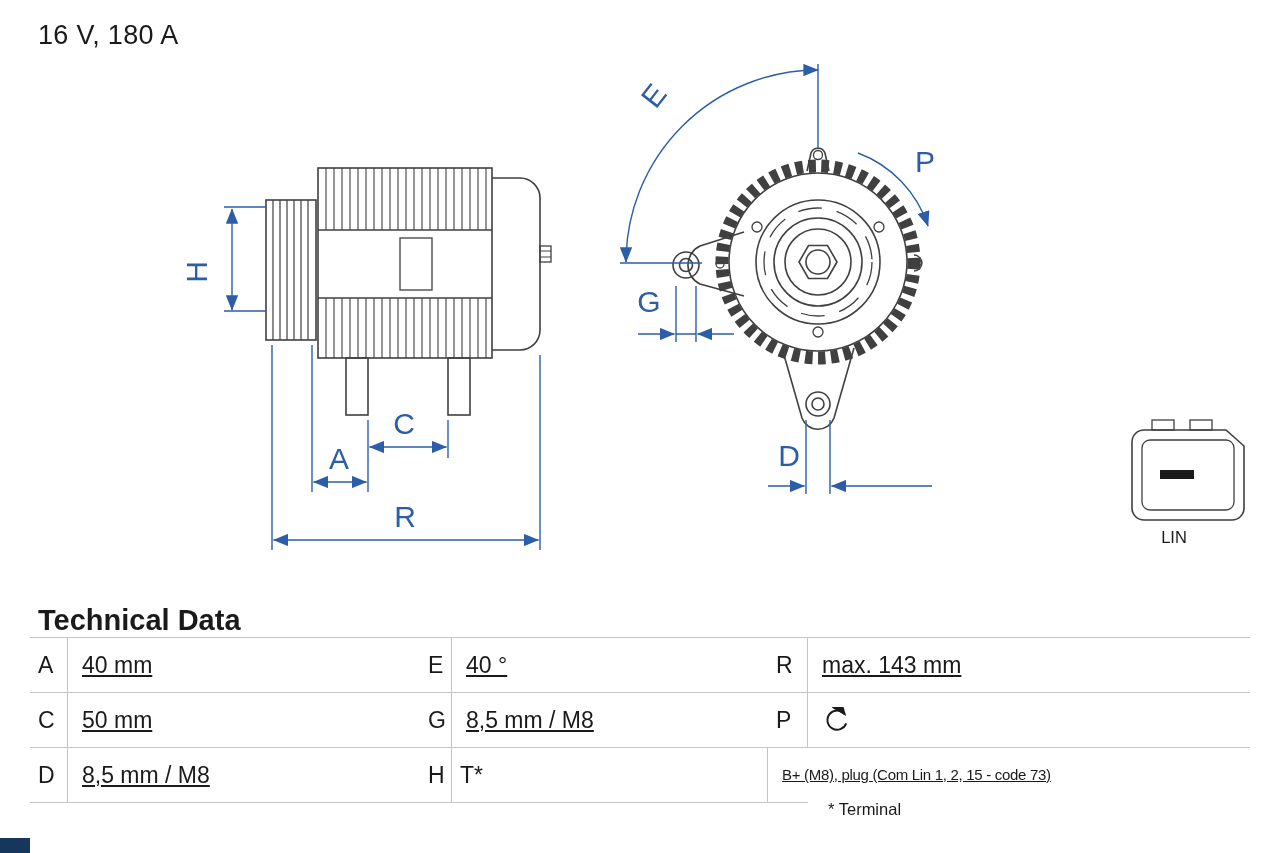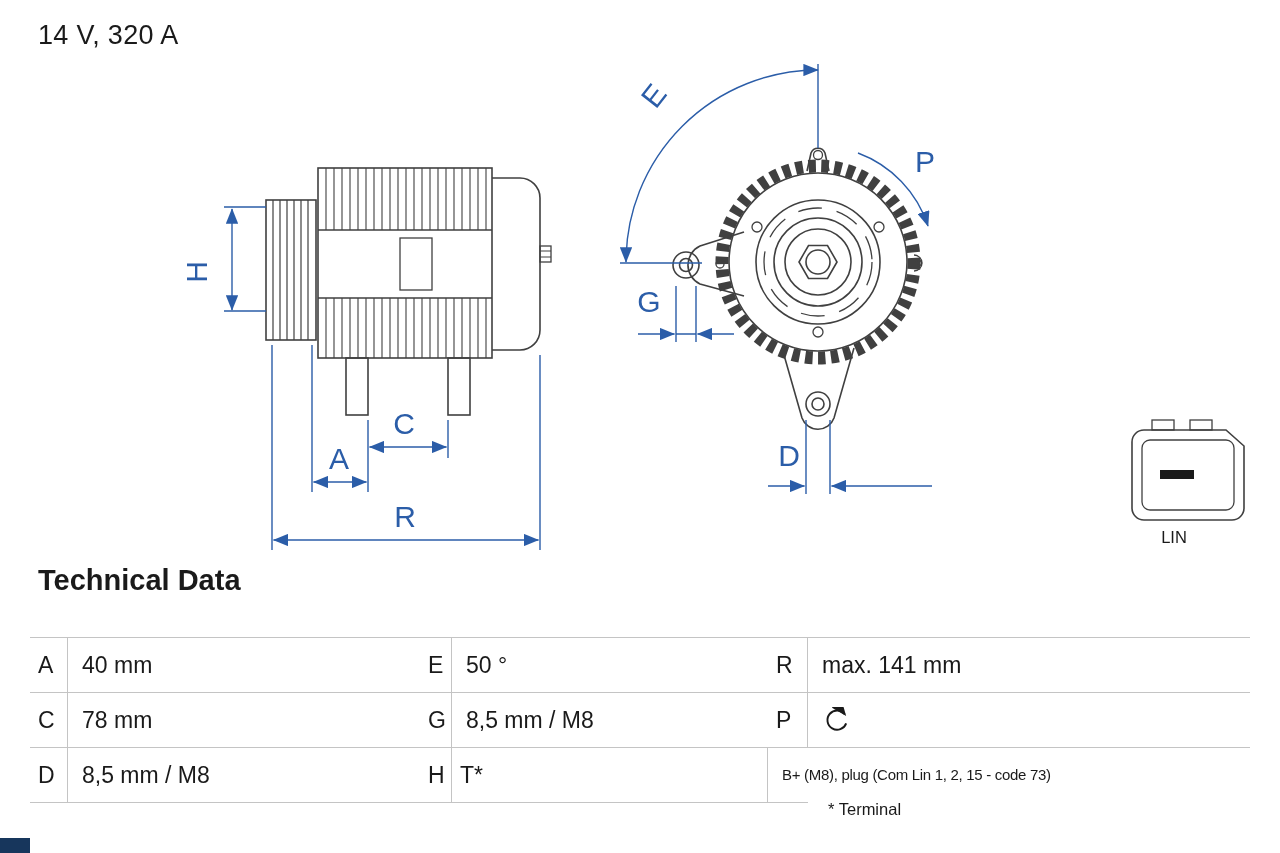--- a/index.html
+++ b/index.html
@@ -8,51 +8,51 @@
     background:#ffffff;color:#1a1a1a;
     font-family:"Liberation Sans", sans-serif;
   }
   .page-title{
     position:absolute;left:38px;top:20px;
     font-size:27px;letter-spacing:0.3px;
   }
   .drawing-svg{position:absolute;left:0;top:0;}
   svg text{font-family:"Liberation Sans", sans-serif;}
   .td-heading{
-    position:absolute;left:38px;top:564px;
+    position:absolute;left:38px;top:604px;
     font-size:29px;font-weight:bold;
   }
   .data-table{
     position:absolute;left:30px;top:637px;width:1220px;
     display:grid;
     grid-template-columns:38px 352px 32px 316px 40px 442px;
     border-top:1px solid #c4c4c4;
   }
   .cell{
     height:54px;line-height:54px;
     border-bottom:1px solid #c4c4c4;
     font-size:23px;white-space:nowrap;
   }
   .k{padding-left:8px;border-right:1px solid #c4c4c4;}
-  .v{padding-left:14px;}
+  .v{padding-left:14px;text-decoration:underline;}
   .v.icon-cell{display:flex;align-items:center;padding-left:16px;}
   .v.cond{font-size:15px;letter-spacing:-0.3px;}
   .footnote{
     position:absolute;left:828px;top:800px;
     font-size:16.5px;
   }
   .accent-bar{
     position:absolute;left:0;top:838px;width:30px;height:15px;
     background:#17365c;
   }
 </style>
 </head>
 <body>
 
-<div class="page-title">14 V, 320 A</div>
+<div class="page-title">16 V, 180 A</div>
 
 <svg class="drawing-svg" width="1280" height="580" viewBox="0 0 1280 580">
   <defs>
     <marker id="ab" viewBox="0 0 10 8" refX="9.5" refY="4" markerWidth="11" markerHeight="8.8" orient="auto-start-reverse">
       <path d="M0,0 L10,4 L0,8 Z" fill="#2b5da8"></path>
     </marker>
   </defs>
 
   <g stroke="#404040" fill="none" stroke-width="1.6">
     <g>
@@ -173,26 +173,26 @@
   </g>
 </svg>
 
 <div class="td-heading">Technical Data</div>
 
 <div class="data-table">
 
   <div class="cell k">A</div>
   <div class="cell v">40 mm</div>
   <div class="cell k">E</div>
-  <div class="cell v">50 °</div>
+  <div class="cell v">40 °</div>
   <div class="cell k">R</div>
-  <div class="cell v">max. 141 mm</div>
+  <div class="cell v">max. 143 mm</div>
 
   <div class="cell k">C</div>
-  <div class="cell v">78 mm</div>
+  <div class="cell v">50 mm</div>
   <div class="cell k">G</div>
   <div class="cell v">8,5 mm / M8</div>
   <div class="cell k">P</div>
   <div class="cell v icon-cell">
     <svg width="27" height="27" viewBox="0 0 28 28">
       <defs>
         <marker id="arrk" viewBox="0 0 10 8" refX="8.5" refY="4" markerWidth="8" markerHeight="6.5" orient="auto">
           <path d="M0,0 L10,4 L0,8 Z" fill="#1a1a1a"></path>
         </marker>
       </defs>

